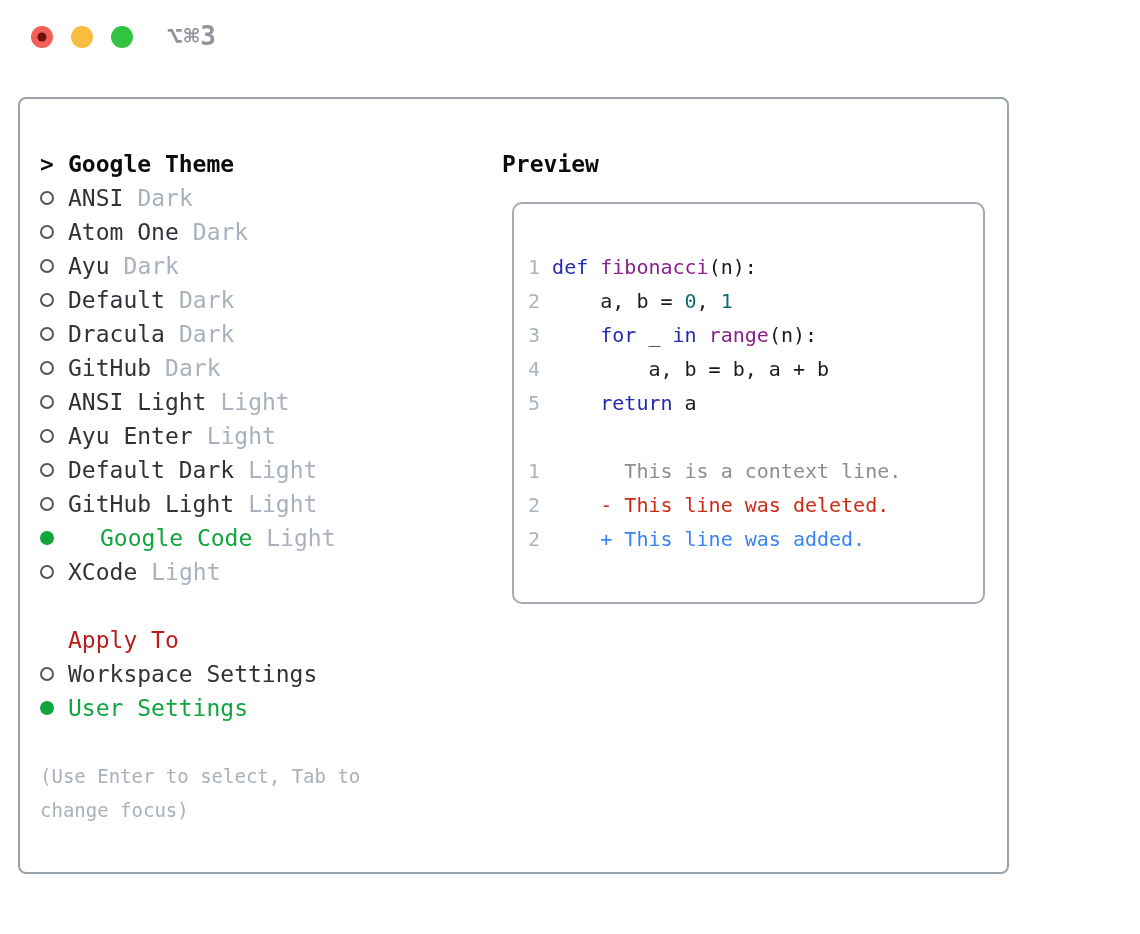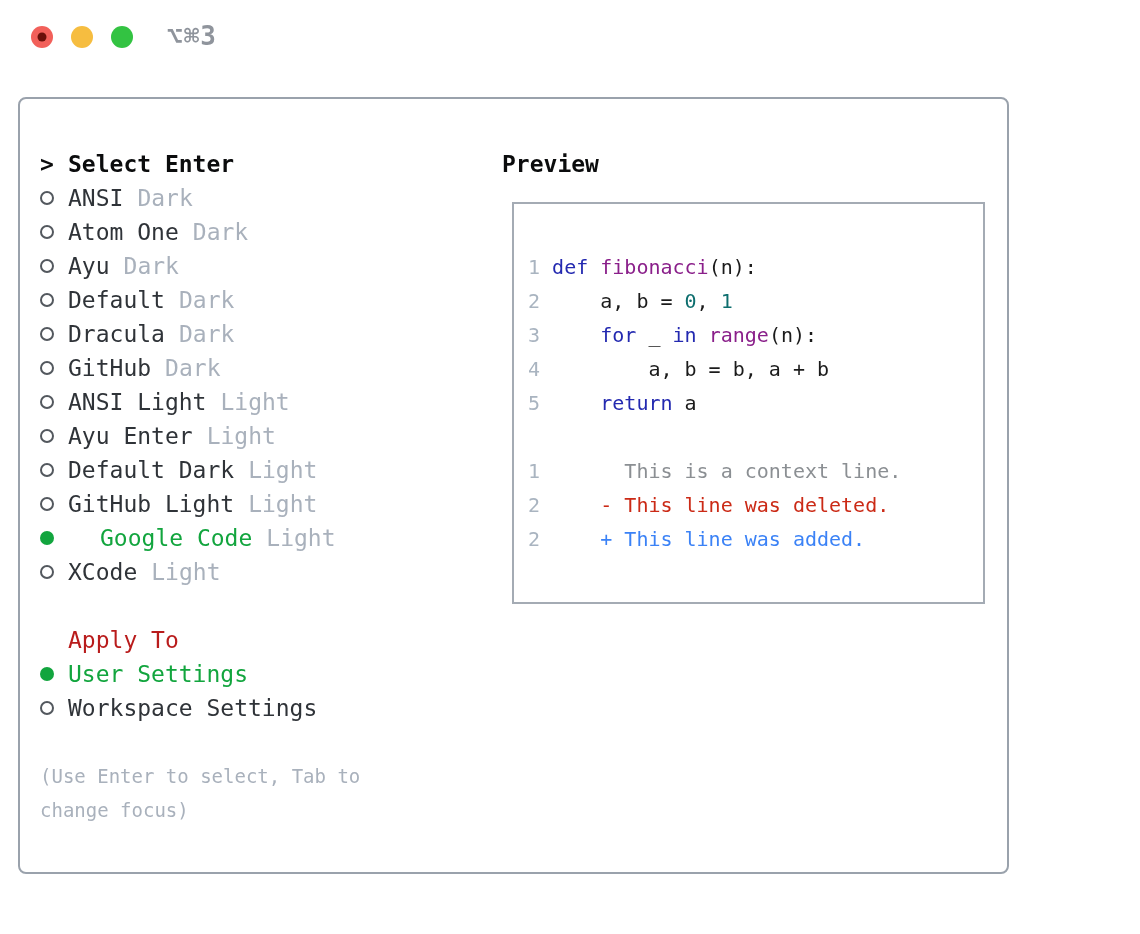--- a/index.html
+++ b/index.html
@@ -27,21 +27,21 @@
   .hdr-text{font-weight:bold;color:#0b0c0d;}
   .t-name{color:#2f3338;}
   .t-tag{color:#a9b1bc;margin-left:14px;}
   .apply-hdr{color:#b91c1c;}
   .hint-line{height:34px;line-height:34px;font-size:19px;color:#a9b1bc;white-space:pre;}
   .spacer{height:34px;}
   
   .preview-hdr{position:absolute;left:482px;top:48px;height:34px;line-height:34px;font-size:23px;font-weight:bold;color:#0b0c0d;}
   .preview-box{
     position:absolute;left:492px;top:103px;width:473px;height:402px;
-    border:2px solid #a4abb4;border-radius:0;box-sizing:border-box;
+    border:2px solid #a4abb4;border-radius:10px;box-sizing:border-box;
     padding:46px 0 0 14px;overflow:hidden;background:#ffffff;
   }
   .pline{height:34px;line-height:34px;font-size:20px;white-space:pre;}
 </style>
 </head>
 <body>
 
 <div class="titlebar">
   <div class="tl" style="background: rgb(242, 96, 90);">
       <div class="dot" style="background: rgb(107, 16, 10);"></div>
@@ -49,21 +49,21 @@
   <div class="tl" style="background: rgb(246, 189, 64);"></div>
   <div class="tl" style="background: rgb(51, 195, 66);"></div>
 </div>
 <div class="win-title" style="color: rgb(143, 148, 156);">⌥⌘3</div>
 
 <div class="panel">
 
   <div class="left-col">
     <div class="row">
       <span class="marker-cell"><span class="hdr-prefix">&gt;</span></span>
-      <span class="hdr-text">Select Enter</span>
+      <span class="hdr-text">Google Theme</span>
     </div>
 
     <div>
         <div class="row"><span class="marker-cell"><span class="radio"></span></span><span class="t-name">ANSI</span><span class="t-tag" style="color: rgb(169, 177, 188);">Dark</span></div>
         <div class="row"><span class="marker-cell"><span class="radio"></span></span><span class="t-name">Atom One</span><span class="t-tag" style="color: rgb(169, 177, 188);">Dark</span></div>
         <div class="row"><span class="marker-cell"><span class="radio"></span></span><span class="t-name">Ayu</span><span class="t-tag" style="color: rgb(169, 177, 188);">Dark</span></div>
         <div class="row"><span class="marker-cell"><span class="radio"></span></span><span class="t-name">Default</span><span class="t-tag" style="color: rgb(169, 177, 188);">Dark</span></div>
         <div class="row"><span class="marker-cell"><span class="radio"></span></span><span class="t-name">Dracula</span><span class="t-tag" style="color: rgb(169, 177, 188);">Dark</span></div>
         <div class="row"><span class="marker-cell"><span class="radio"></span></span><span class="t-name">GitHub</span><span class="t-tag" style="color: rgb(169, 177, 188);">Dark</span></div>
         <div class="row"><span class="marker-cell"><span class="radio"></span></span><span class="t-name">ANSI Light</span><span class="t-tag" style="color: rgb(169, 177, 188);">Light</span></div>
@@ -75,22 +75,22 @@
       </div>
 
     <div class="spacer"></div>
 
     <div class="row">
       <span class="marker-cell"></span>
       <span class="apply-hdr">Apply To</span>
     </div>
 
     <div>
+        <div class="row"><span class="marker-cell"><span class="radio"></span></span><span class="t-name">Workspace Settings</span></div>
         <div class="row"><span class="marker-cell"><span class="radio sel" style="background: rgb(18, 165, 62);"></span></span><span class="t-name" style="color: rgb(18, 165, 62);">User Settings</span></div>
-        <div class="row"><span class="marker-cell"><span class="radio"></span></span><span class="t-name">Workspace Settings</span></div>
       </div>
 
     <div class="spacer"></div>
 
     <div>
         <div class="hint-line" style="color: rgb(169, 177, 188);">(Use Enter to select, Tab to</div>
         <div class="hint-line" style="color: rgb(169, 177, 188);">change focus)</div>
       </div>
   </div>
 

